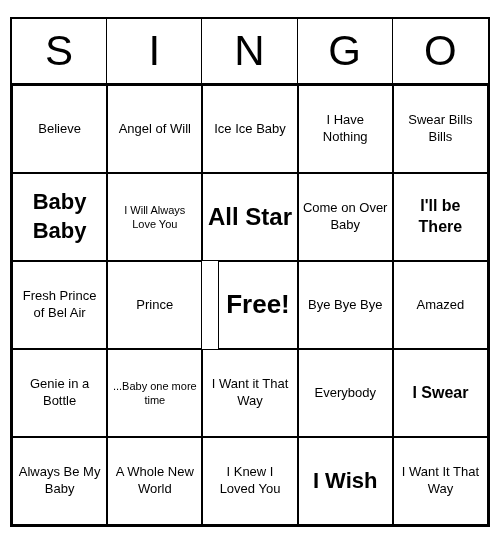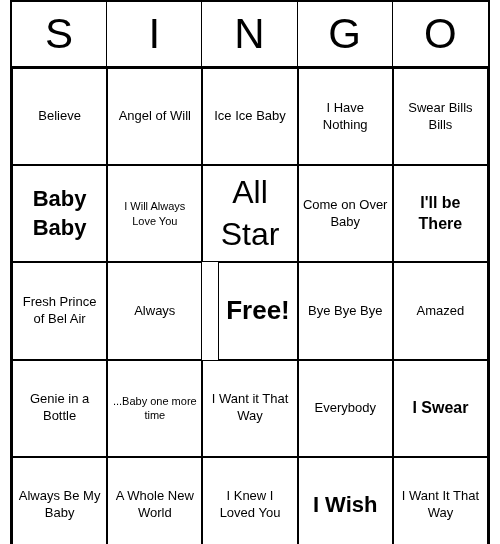--- a/index.html
+++ b/index.html
@@ -45,22 +45,22 @@
       text-align: center;
       padding: 6px 4px;
       font-size: 13px;
       line-height: 1.3;
     }
     .bingo-cell.large-text {
       font-size: 22px;
       font-weight: bold;
     }
     .bingo-cell.xl-text {
-      font-size: 32px;
-      font-weight: normal;
+      font-size: 24px;
+      font-weight: bold;
     }
     .bingo-cell.free {
       font-size: 26px;
       font-weight: bold;
       margin-left: 16px;
     }
     .bingo-cell.medium-text {
       font-size: 16px;
       font-weight: bold;
     }
@@ -81,21 +81,21 @@
       <div class="bingo-cell">Angel of Will</div>
       <div class="bingo-cell">Ice Ice Baby</div>
       <div class="bingo-cell">I Have Nothing</div>
       <div class="bingo-cell">Swear Bills Bills</div>
       <div class="bingo-cell large-text">Baby Baby</div>
       <div class="bingo-cell" style="font-size: 11px;">I Will Always Love You</div>
       <div class="bingo-cell xl-text">All Star</div>
       <div class="bingo-cell">Come on Over Baby</div>
       <div class="bingo-cell medium-text">I'll be There</div>
       <div class="bingo-cell">Fresh Prince of Bel Air</div>
-      <div class="bingo-cell">Always</div>
+      <div class="bingo-cell">Prince</div>
       <div class="bingo-cell free">Free!</div>
       <div class="bingo-cell">Bye Bye Bye</div>
       <div class="bingo-cell">Amazed</div>
       <div class="bingo-cell">Genie in a Bottle</div>
       <div class="bingo-cell" style="font-size: 11px;">...Baby one more time</div>
       <div class="bingo-cell">I Want it That Way</div>
       <div class="bingo-cell">Everybody</div>
       <div class="bingo-cell medium-text">I Swear</div>
       <div class="bingo-cell">Always Be My Baby</div>
       <div class="bingo-cell">A Whole New World</div>

